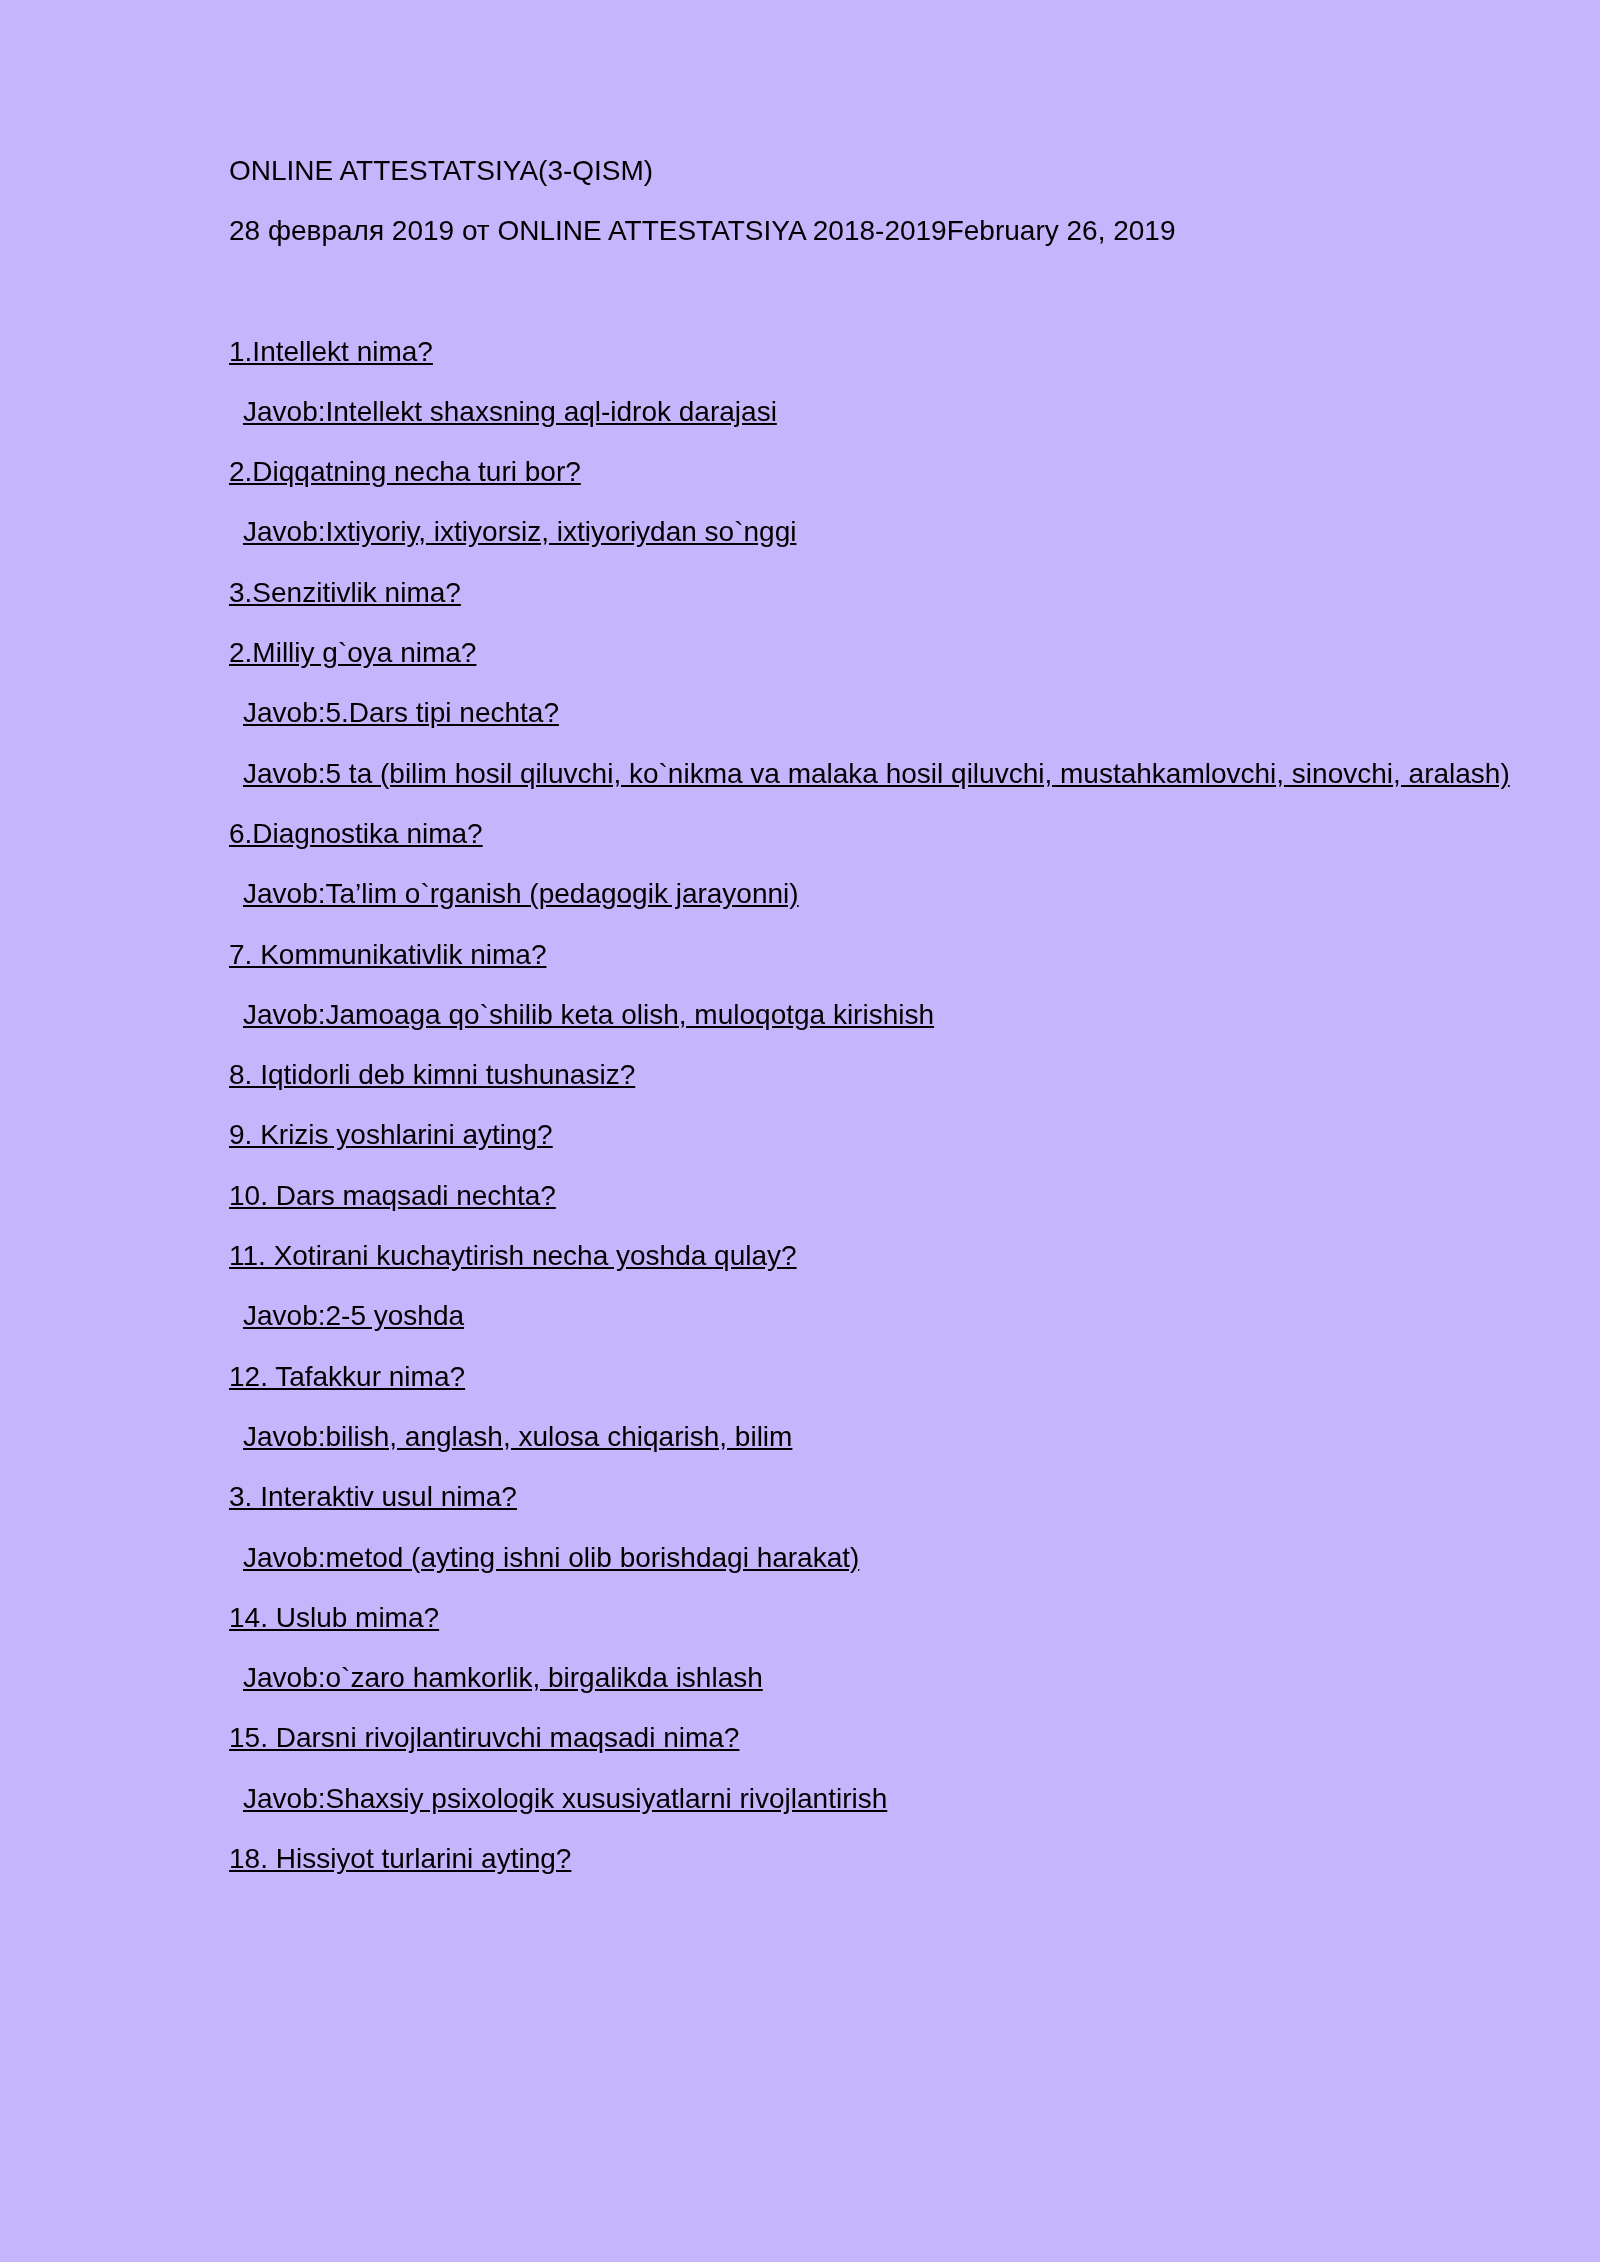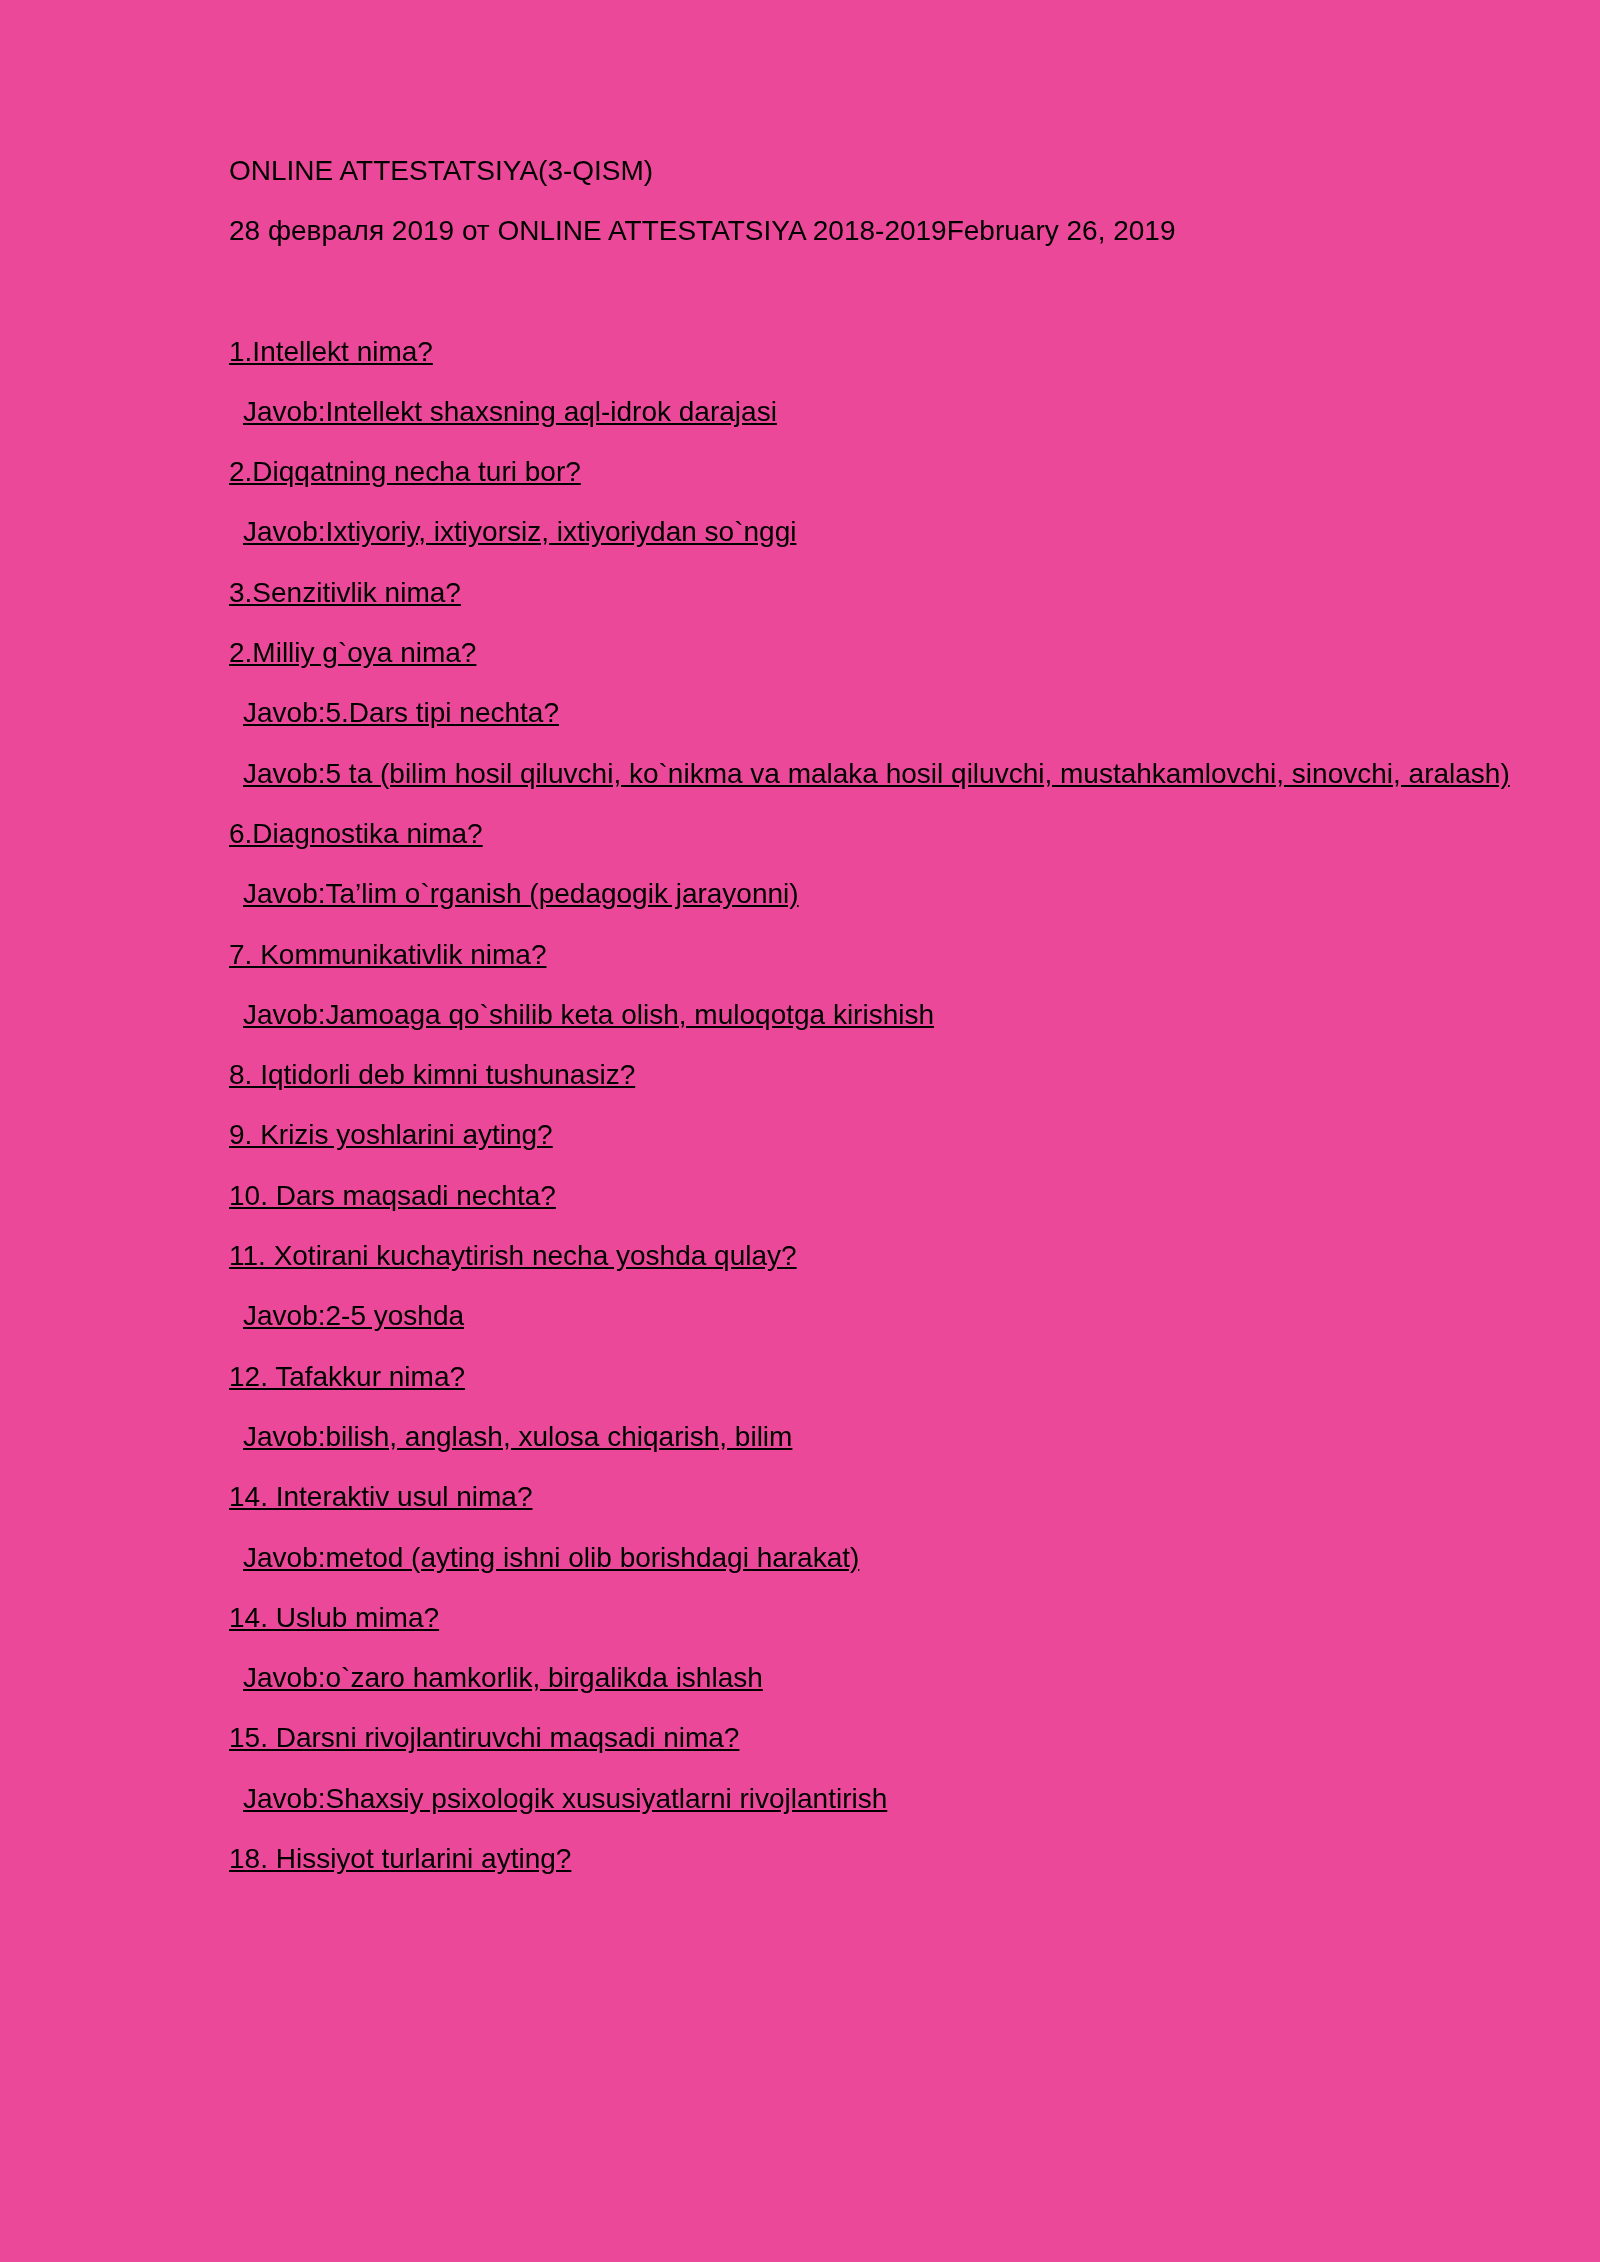--- a/index.html
+++ b/index.html
@@ -15,21 +15,21 @@
     font-family: "Liberation Sans", "DejaVu Sans", sans-serif;
     color: #000000;
   }
 
   .page {
     position: absolute;
     top: 0;
     left: 0;
     width: 1600px;
     height: 2262px;
-    background: #ec4899;
+    background: #c4b5fd;
     padding-top: 141px;
     padding-left: 229px;
     overflow: hidden;
   }
 
   .line {
     font-size: 28px;
     line-height: 60.3px;
     white-space: nowrap;
     color: #000000;
@@ -67,21 +67,21 @@
       <p class="line answer">Javob:Ta’lim o`rganish (pedagogik jarayonni)</p>
       <p class="line question">7. Kommunikativlik nima?</p>
       <p class="line answer">Javob:Jamoaga qo`shilib keta olish, muloqotga kirishish</p>
       <p class="line question">8. Iqtidorli deb kimni tushunasiz?</p>
       <p class="line question">9. Krizis yoshlarini ayting?</p>
       <p class="line question">10. Dars maqsadi nechta?</p>
       <p class="line question">11. Xotirani kuchaytirish necha yoshda qulay?</p>
       <p class="line answer">Javob:2-5 yoshda</p>
       <p class="line question">12. Tafakkur nima?</p>
       <p class="line answer">Javob:bilish, anglash, xulosa chiqarish, bilim</p>
-      <p class="line question">14. Interaktiv usul nima?</p>
+      <p class="line question">3. Interaktiv usul nima?</p>
       <p class="line answer">Javob:metod (ayting ishni olib borishdagi harakat)</p>
       <p class="line question">14. Uslub mima?</p>
       <p class="line answer">Javob:o`zaro hamkorlik, birgalikda ishlash</p>
       <p class="line question">15. Darsni rivojlantiruvchi maqsadi nima?</p>
       <p class="line answer">Javob:Shaxsiy psixologik xususiyatlarni rivojlantirish</p>
       <p class="line question">18. Hissiyot turlarini ayting?</p>
     </div>
 </div>
 
 </body></html>

